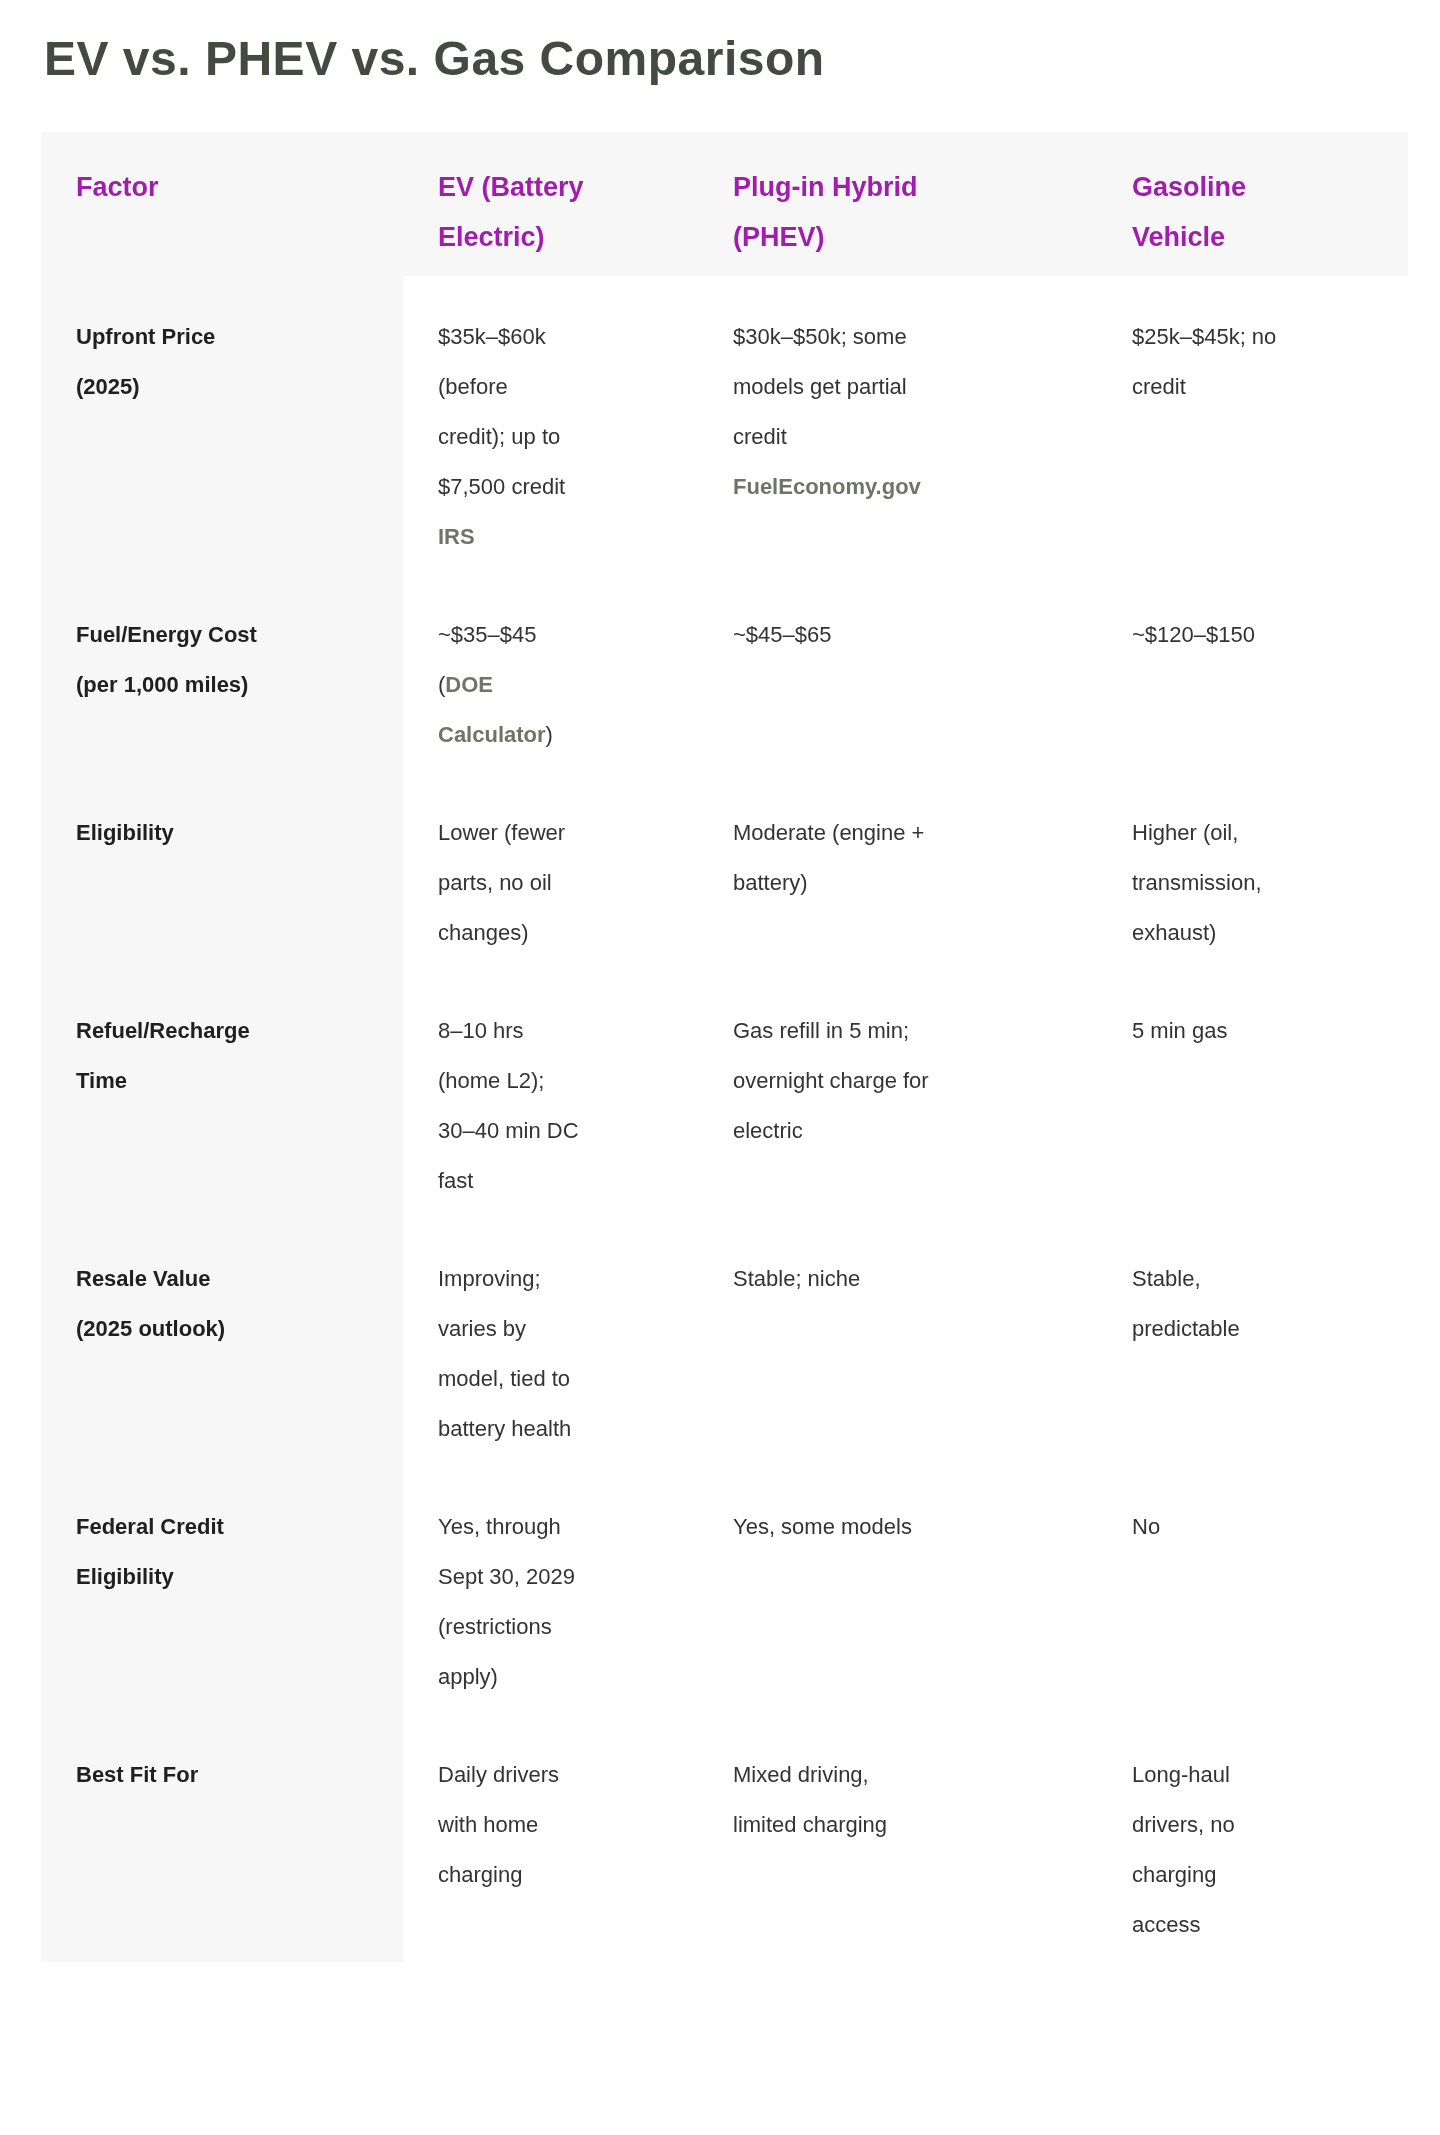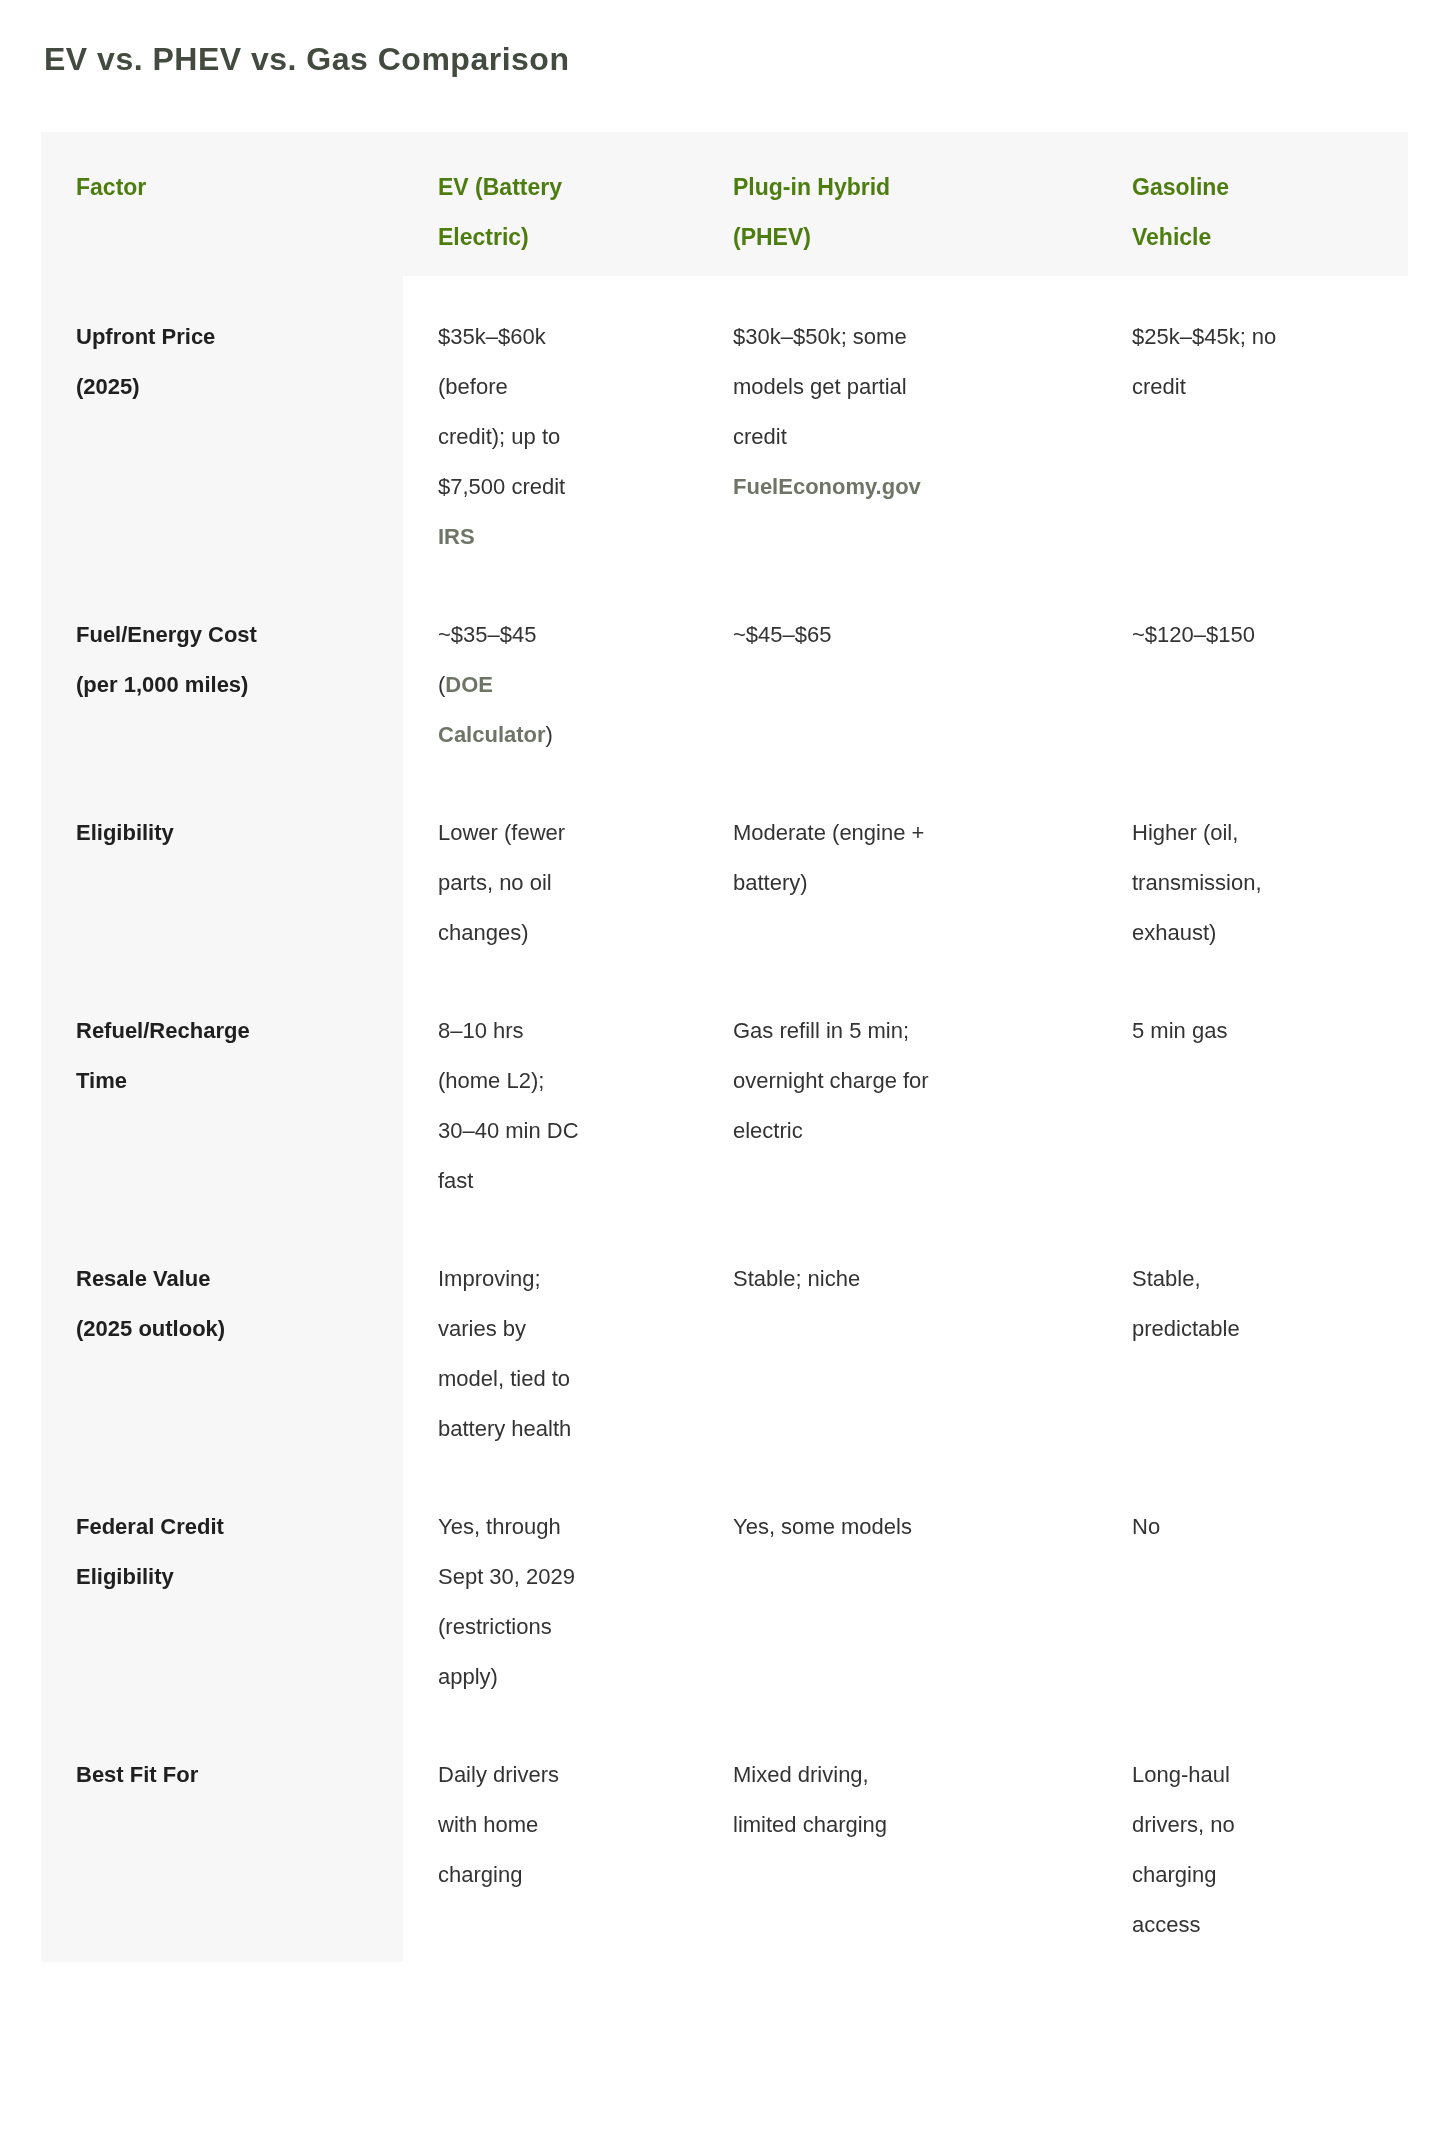--- a/index.html
+++ b/index.html
@@ -11,44 +11,44 @@
     width: 1440px;
     height: 2135px;
     font-family: "Liberation Sans", "DejaVu Sans", sans-serif;
     color: #333333;
     overflow: hidden;
   }
   .page { width: 1440px; }
   .title {
     margin: 0;
     padding: 36px 0 0 44px;
-    font-size: 32px;
+    font-size: 48px;
     line-height: 46px;
     font-weight: 700;
     color: #434b41;
     letter-spacing: 0.5px;
   }
   table.cmp {
     margin: 50px 0 0 41px;
     border-collapse: collapse;
     table-layout: fixed;
     width: 1367px;
   }
   col.c1 { width: 362px; }
   col.c2 { width: 295px; }
   col.c3 { width: 399px; }
   col.c4 { width: 311px; }
   th {
     background: #f7f7f7;
     text-align: left;
     vertical-align: top;
-    font-size: 23px;
+    font-size: 27px;
     line-height: 50px;
     font-weight: 700;
-    color: #4d7c0f;
+    color: #a21caf;
     padding: 30px 0 14px 35px;
   }
   td {
     vertical-align: top;
     font-size: 22px;
     line-height: 50px;
     color: #333333;
     padding: 36px 0 12px 35px;
     background: #ffffff;
   }

